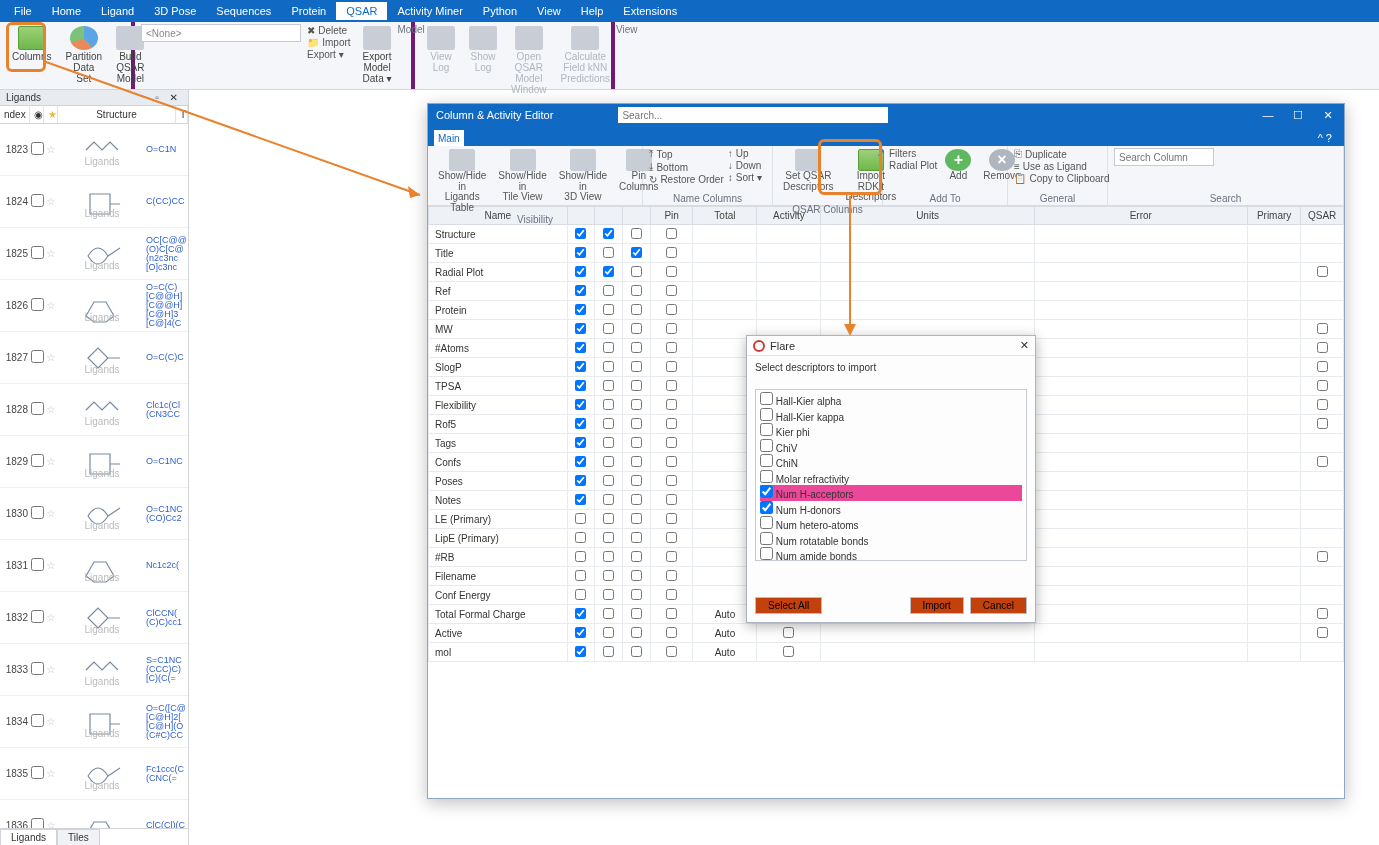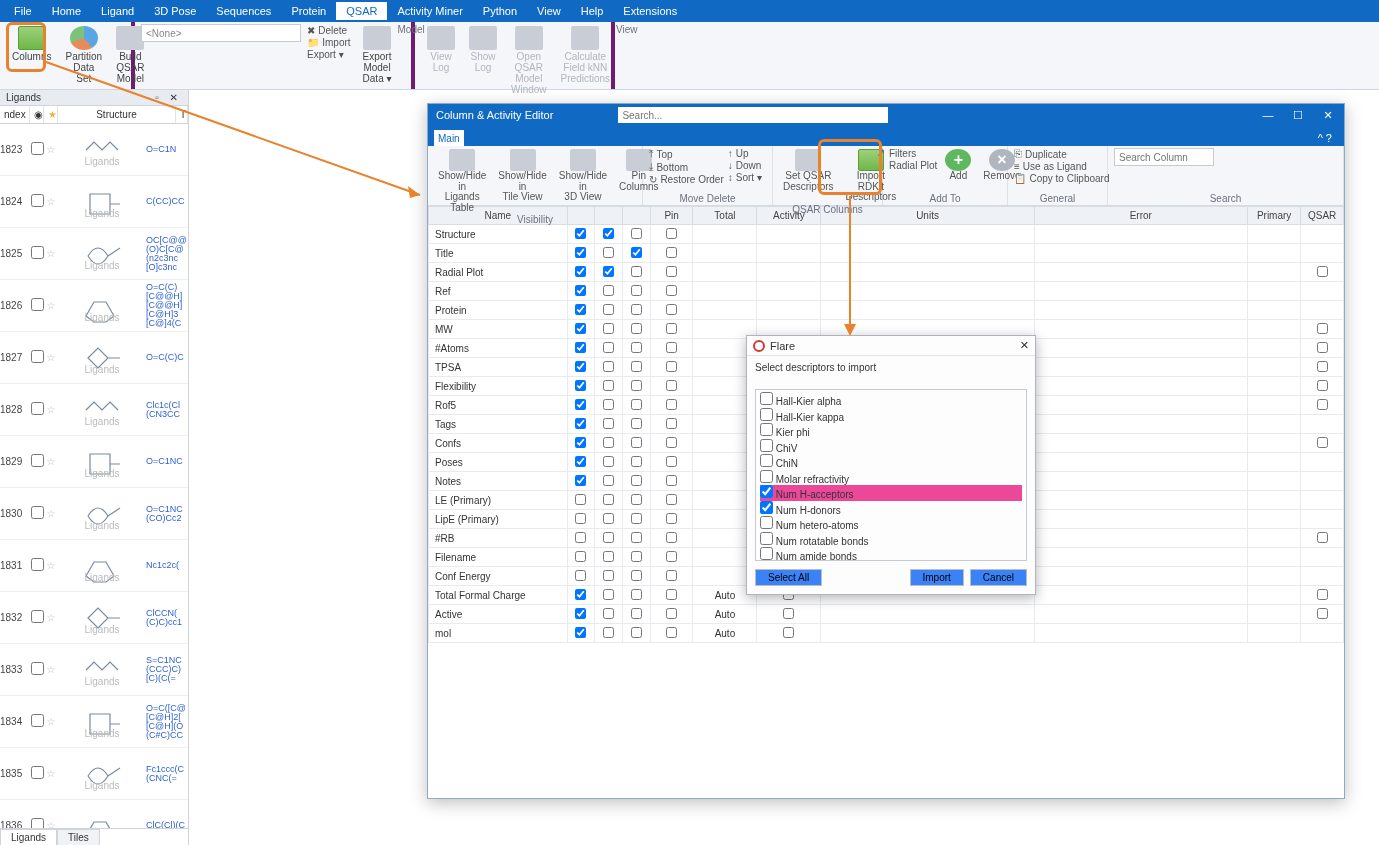--- a/index.html
+++ b/index.html
@@ -28,21 +28,21 @@
 
 .panel-tabs { display: flex; font-size: 10px; }
 .panel-tab { padding: 2px 10px; border: 1px solid #d0d3d8; border-bottom: none; background: #f0f2f5; cursor: pointer; }
 .panel-tab.active { background: #fff; }
 .ligands-panel { position: absolute; top: 90px; left: 0; width: 189px; bottom: 0; border-right: 1px solid #d0d3d8; background: #fff; display: flex; flex-direction: column; }
 .ligands-header { background: #e8ebef; padding: 2px 6px; font-size: 10px; display: flex; justify-content: space-between; border-bottom: 1px solid #d0d3d8; }
 .ligands-colhead { display: flex; font-size: 10px; border-bottom: 1px solid #d0d3d8; }
 .ligands-colhead > div { padding: 3px 4px; border-right: 1px solid #e0e3e8; text-align: center; }
 .ligands-body { flex: 1; overflow: hidden; }
 .ligand-row { display: flex; height: 52px; border-bottom: 1px solid #eef0f3; align-items: center; font-size: 10px; }
-.ligand-row .idx { width: 30px; text-align: right; padding-right: 8px; color: #444; }
+.ligand-row .idx { width: 30px; text-align: right; padding-right: 2px; color: #444; }
 .ligand-row .chk { width: 14px; text-align: center; }
 .ligand-row .star { width: 14px; text-align: center; color: #bbb; }
 .ligand-row .struct { flex: 1; position: relative; display: flex; align-items: center; justify-content: center; }
 .ligand-row .struct .lg-label { position: absolute; bottom: 1px; color: #bbb; font-size: 10px; }
 .ligand-row .smiles { width: 42px; font-size: 9px; color: #2c5fd1; overflow: hidden; white-space: nowrap; line-height: 1.0; }
 .ligands-footer { border-top: 1px solid #d0d3d8; }
 
 
 .editor-window { position: absolute; top: 103px; left: 427px; width: 918px; height: 696px; border: 1px solid #8fa8c7; background: #fff; box-shadow: 0 4px 16px rgba(0,0,0,0.25); display: flex; flex-direction: column; }
 .editor-titlebar { background: #1069c2; color: #fff; height: 22px; display: flex; align-items: center; padding: 0 8px; font-size: 11px; }
@@ -76,21 +76,21 @@
 .flare-dialog { position: absolute; top: 335px; left: 746px; width: 290px; background: #fdfdfd; border: 1px solid #aeb4bf; box-shadow: 0 3px 12px rgba(0,0,0,0.3); }
 .flare-dialog .dlg-title { display: flex; align-items: center; padding: 3px 6px; font-size: 11px; border-bottom: 1px solid #e0e3e8; }
 .flare-dialog .dlg-title .close { margin-left: auto; cursor: pointer; }
 .flare-dialog .dlg-body { padding: 6px 8px 8px; }
 .flare-dialog .prompt { font-size: 10px; margin-bottom: 16px; }
 .flare-dialog .list { border: 1px solid #c5cad3; height: 172px; overflow: auto; padding: 2px 4px; font-size: 10px; }
 .flare-dialog .list label { display: block; line-height: 1.15; color: #333; }
 .flare-dialog .list label.sel { background: #ec4899; }
 .flare-dialog .dlg-buttons { display: flex; margin-top: 8px; gap: 6px; }
 .flare-dialog .dlg-buttons .spacer { flex: 1; }
-.flare-dialog button { font-size: 10px; padding: 2px 12px; border: 1px solid #b8bec8; background: #3b82f6; cursor: pointer; }
+.flare-dialog button { font-size: 10px; padding: 2px 12px; border: 1px solid #b8bec8; background: #c2410c; cursor: pointer; margin-top: 28px; }
 
 
 .icon-grid { background: linear-gradient(#9ed07a,#6fb84a); border: 1px solid #5a9e3a; border-radius: 2px; }
 .icon-pie { background: conic-gradient(#5aa5e6 0 140deg, #e88a5a 140deg 250deg, #7bc27a 250deg 360deg); border-radius: 50%; }
 .icon-grey { background: #c9ced6; border-radius: 2px; }
 .icon-plus { background: #5fb85f; border-radius: 50%; position: relative; }
 .icon-plus::after { content:"+"; color:#fff; position:absolute; inset:0; display:flex; align-items:center; justify-content:center; font-size:16px; font-weight:bold; }
 .icon-x { background: #b0b6bf; border-radius: 50%; position: relative; }
 .icon-x::after { content:"×"; color:#fff; position:absolute; inset:0; display:flex; align-items:center; justify-content:center; font-size:16px; font-weight:bold; }
 .icon-rdkit { background: linear-gradient(#9ed07a,#6fb84a); border: 1px solid #5a9e3a; border-radius: 2px; position: relative; }
@@ -410,21 +410,21 @@
           <div>⤒ <span>Top</span></div>
           <div>⤓ <span>Bottom</span></div>
           <div>↻ <span>Restore Order</span></div>
         </div>
         <div class="erib-col">
           <div>↑ <span>Up</span></div>
           <div>↓ <span>Down</span></div>
           <div>↕ <span>Sort</span> ▾</div>
         </div>
       </div>
-      <div class="erib-group-label">Move Delete</div>
+      <div class="erib-group-label">Name Columns</div>
     </div>
     <div class="erib-group" style="width:110px">
       <div class="erib-group-body">
         <div class="erib-btn">
             <div class="icon icon-grey"></div>
             <span>Set QSAR<br>Descriptors</span>
           </div>
         <div class="erib-btn">
             <div class="icon icon-rdkit"></div>
             <span>Import RDKit<br>Descriptors</span>
@@ -569,20 +569,33 @@
             <td><input type="checkbox" style=""></td>
             <td><input type="checkbox" style=""></td>
             <td></td>
             <td></td>
             <td></td>
             <td></td>
             <td></td>
             <td><input type="checkbox" style=""></td>
           </tr>
           <tr>
+            <td class="name">SlogP</td>
+            <td><input type="checkbox" checked="" style=""></td>
+            <td><input type="checkbox" style=""></td>
+            <td><input type="checkbox" style=""></td>
+            <td><input type="checkbox" style=""></td>
+            <td></td>
+            <td></td>
+            <td></td>
+            <td></td>
+            <td></td>
+            <td><input type="checkbox" style=""></td>
+          </tr>
+          <tr>
             <td class="name">TPSA</td>
             <td><input type="checkbox" checked="" style=""></td>
             <td><input type="checkbox" style=""></td>
             <td><input type="checkbox" style=""></td>
             <td><input type="checkbox" style=""></td>
             <td></td>
             <td></td>
             <td></td>
             <td></td>
             <td></td>

